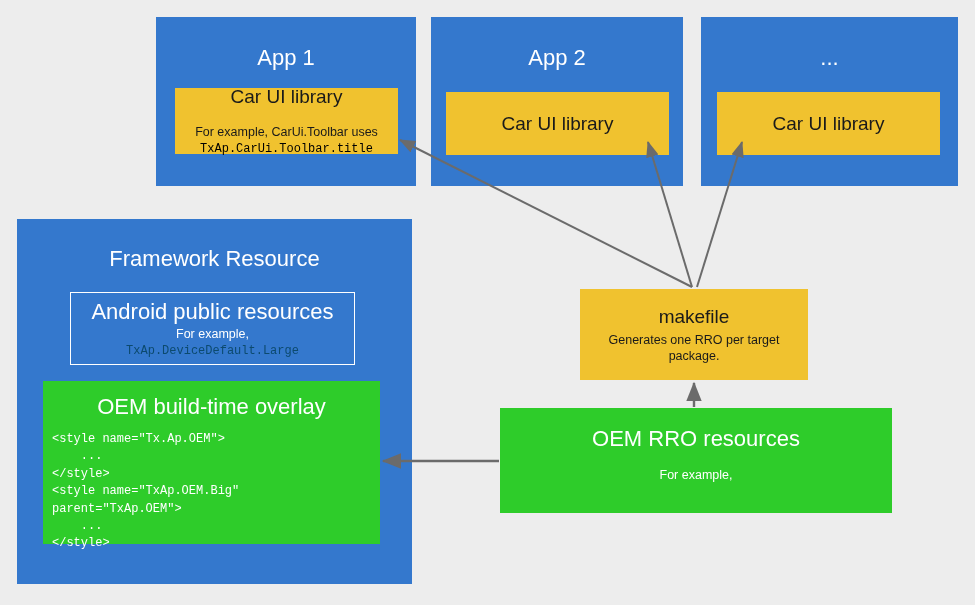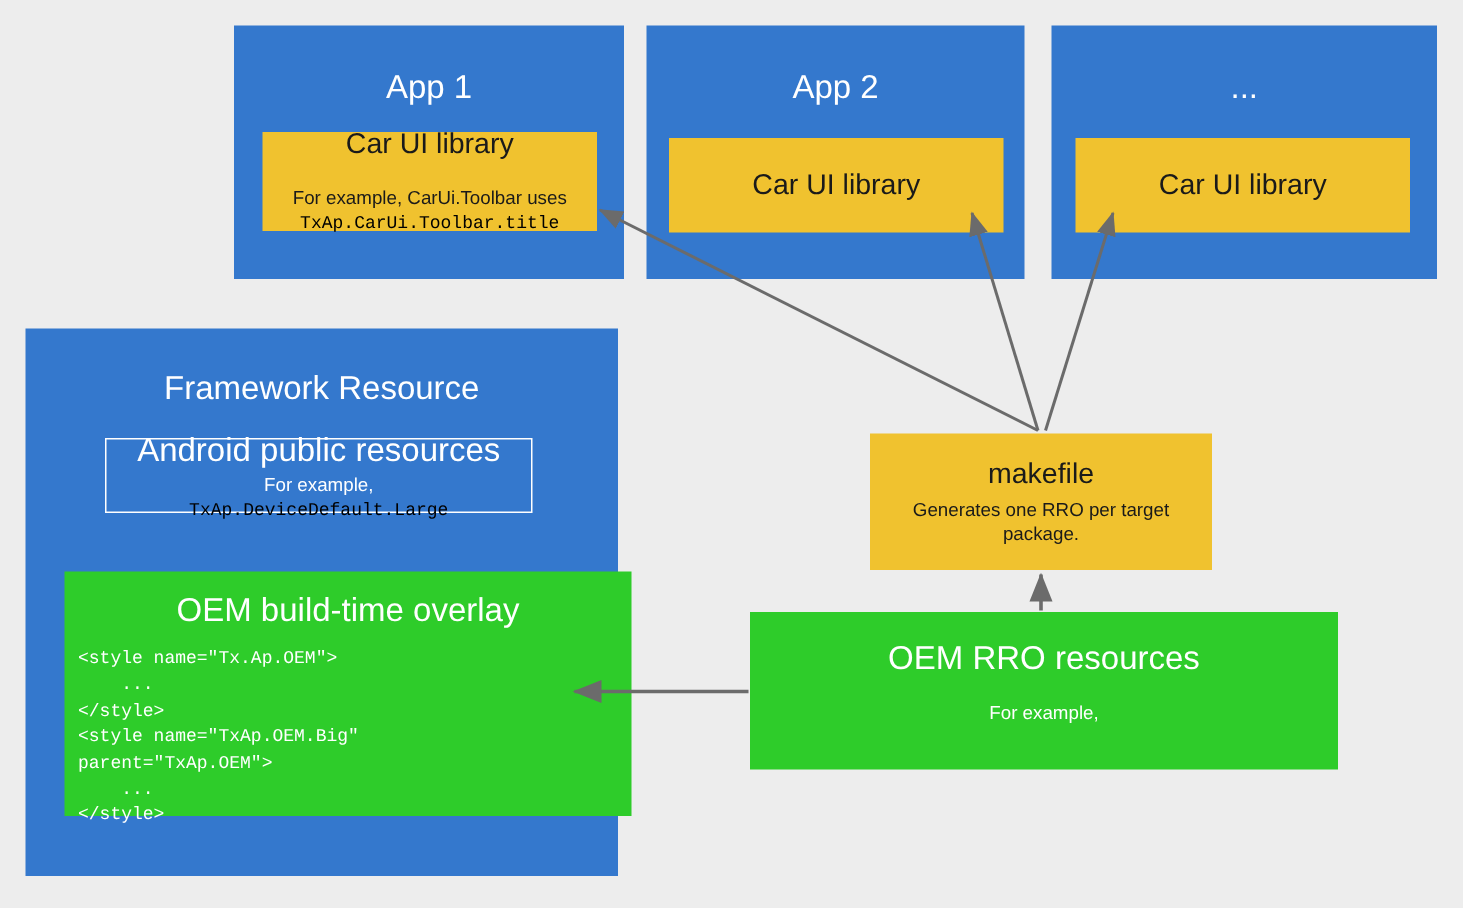--- a/index.html
+++ b/index.html
@@ -48,21 +48,21 @@
     line-height: 1.3;
   }
   .mono-dark {
     color: #000000;
     font-family: "Liberation Mono", "DejaVu Sans Mono", monospace;
     font-size: 12px;
     text-align: center;
     line-height: 1.3;
   }
   .mono-white {
-    color: #000000;
+    color: #0c4a6e;
     font-family: "Liberation Mono", "DejaVu Sans Mono", monospace;
     font-size: 12px;
     text-align: center;
     line-height: 1.35;
   }
   .code-block {
     color: #ffffff;
     font-family: "Liberation Mono", "DejaVu Sans Mono", monospace;
     font-size: 12px;
     text-align: left;
@@ -120,29 +120,29 @@
   <div class="box yellow" style="left:717px; top:92px; width:223px; height:63px;">
     <div class="center-stack">
       <div class="title-dark">Car UI library</div>
     </div>
   </div>
 
   <div class="box blue" style="left:17px; top:219px; width:395px; height:365px;">
     <div class="title-white" style="position:absolute; left:0; top:26px; width:100%;">Framework Resource</div>
   </div>
 
-  <div class="box outline-box" style="left:70px; top:292px; width:285px; height:50px;">
+  <div class="box outline-box" style="left:70px; top:292px; width:285px; height:73px;">
     <div class="center-stack">
       <div class="title-white">Android public resources</div>
       <div class="sub-white" style="margin-top:1px;">For example,</div>
       <div class="mono-white" style="margin-top:1px;">TxAp.DeviceDefault.Large</div>
     </div>
   </div>
 
-  <div class="box green" style="left:43px; top:381px; width:378px; height:163px;">
+  <div class="box green" style="left:43px; top:381px; width:337px; height:163px;">
     <div class="title-white" style="position:absolute; left:0; top:12px; width:100%;">OEM build-time overlay</div>
     <div class="code-block" style="position:absolute; left:9px; top:50px;">&lt;style name="Tx.Ap.OEM"&gt;
     ...
 &lt;/style&gt;
 &lt;style name="TxAp.OEM.Big"
 parent="TxAp.OEM"&gt;
     ...
 &lt;/style&gt;</div>
   </div>
 

